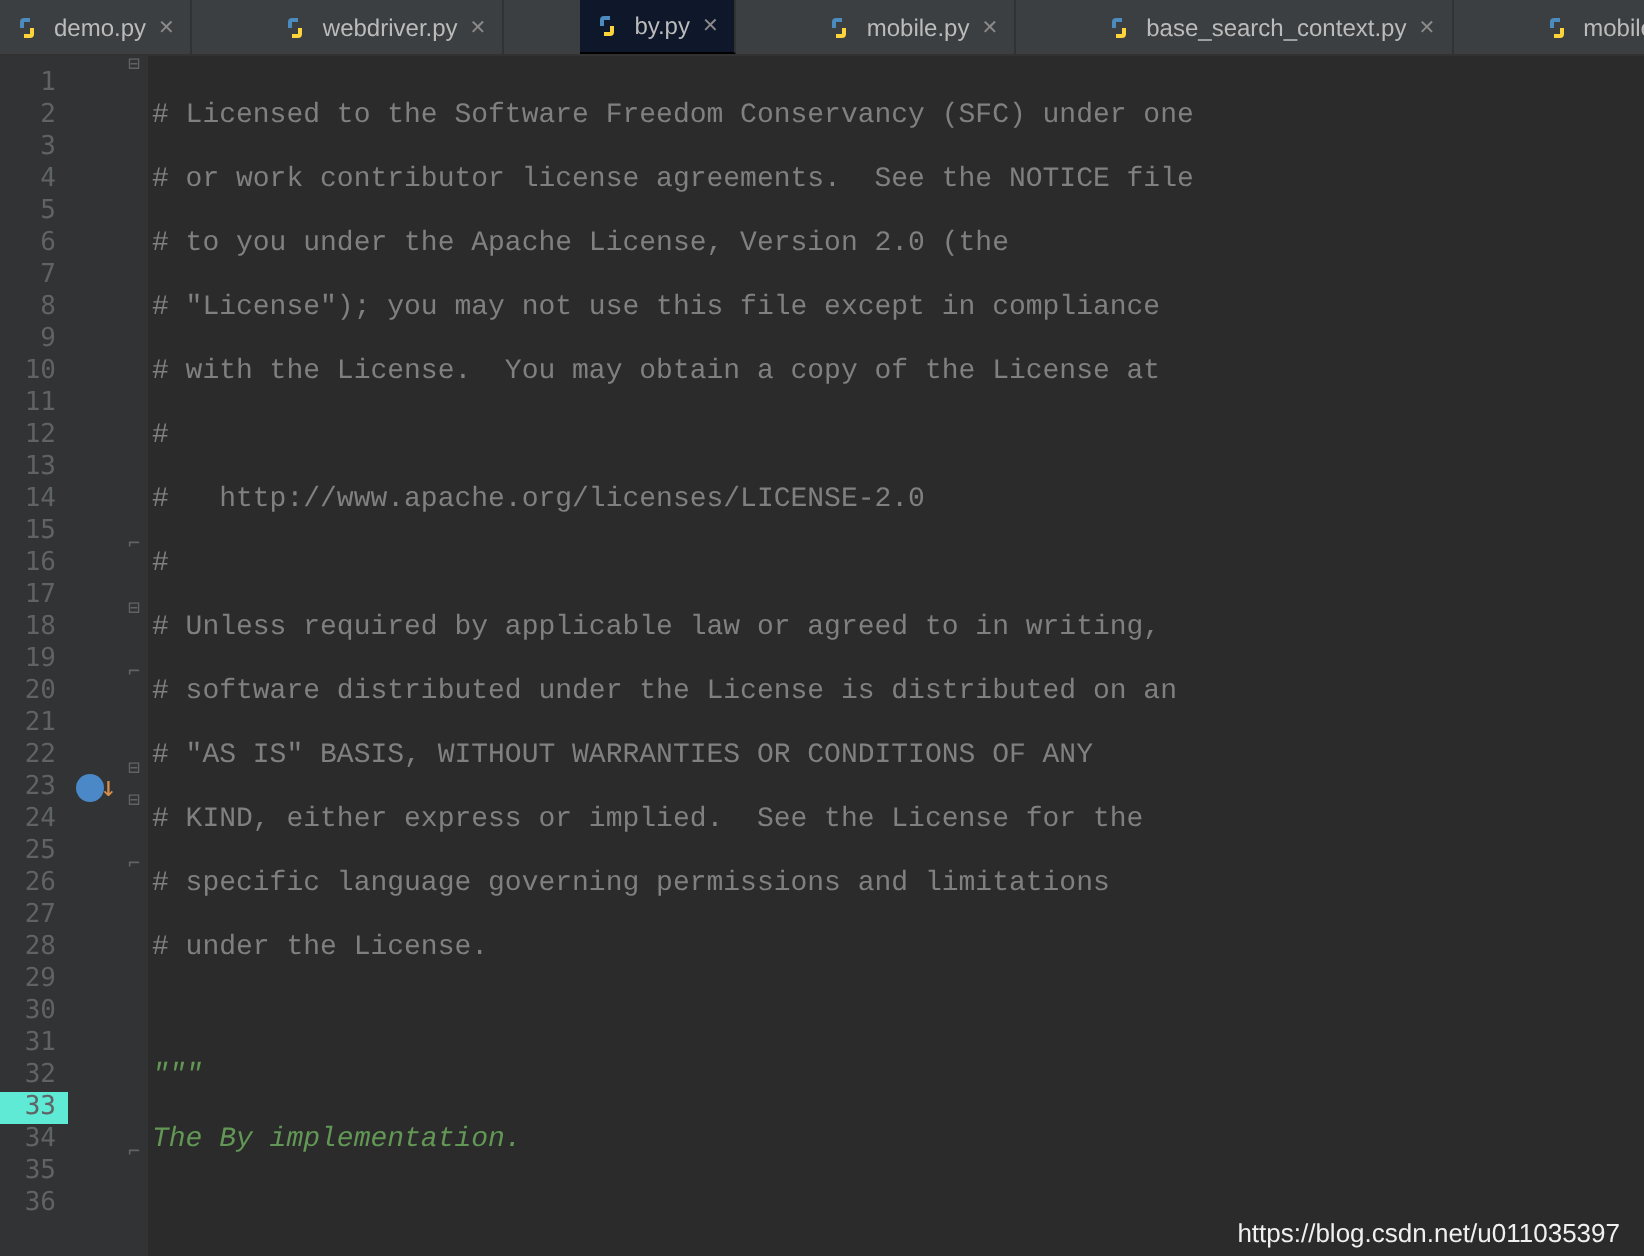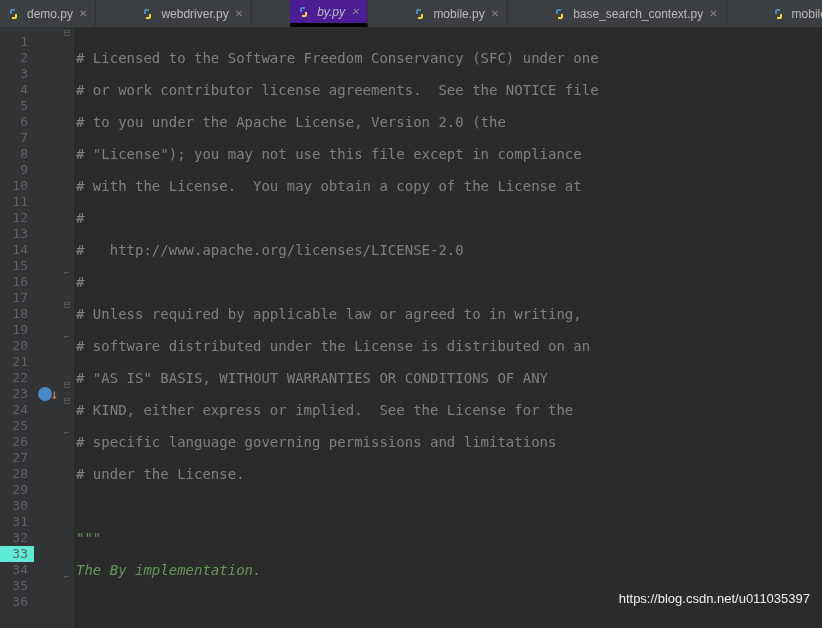--- a/index.html
+++ b/index.html
@@ -27,23 +27,22 @@
   padding: 0 8px;
   background: #3c3f41;
   border-right: 1px solid #323232;
   font-family: "Segoe UI", sans-serif;
   font-size: 12px;
   color: #bbbbbb;
   white-space: nowrap;
   cursor: pointer;
 }
 .tab.active {
-  background: #4c1d95;
-  border-bottom: 4px solid #000000;
-  font-style: italic;
+  background: #0f172a;
+  border-bottom: 1px solid #000000;
 }
 .tab .icon {
   width: 14px;
   height: 14px;
   margin-right: 5px;
   display: flex;
   align-items: center;
   justify-content: center;
 }
 .tab .close {
@@ -92,21 +91,21 @@
 }
 .code {
   flex: 1;
   padding-top: 6px;
   padding-left: 2px;
   font-size: 14px;
   line-height: 16px;
   white-space: pre;
   position: relative;
 }
-.line { height: 16px; }
+.line { height: 16px; font-family: Liberation Mono, monospace; }
 .c-comment { color: #808080; }
 .c-docstr { color: #629755; font-style: italic; }
 .breakpoint-indicator {
   position: absolute;
   left: 4px;
   top: 358px;
   display: flex;
   align-items: center;
 }
 .bp-circle {
@@ -115,21 +114,21 @@
   border-radius: 50%;
   background: #4a88c7;
 }
 .bp-arrow {
   color: #d98e49;
   margin-left: -2px;
   font-size: 14px;
 }
 .watermark {
   position: absolute;
-  bottom: 22px;
+  bottom: 4px;
   right: 12px;
   font-family: sans-serif;
   font-size: 13px;
   color: #f0f0f0;
 }
 </style>
 </head>
 <body>
 
 <div class="tab-bar">

